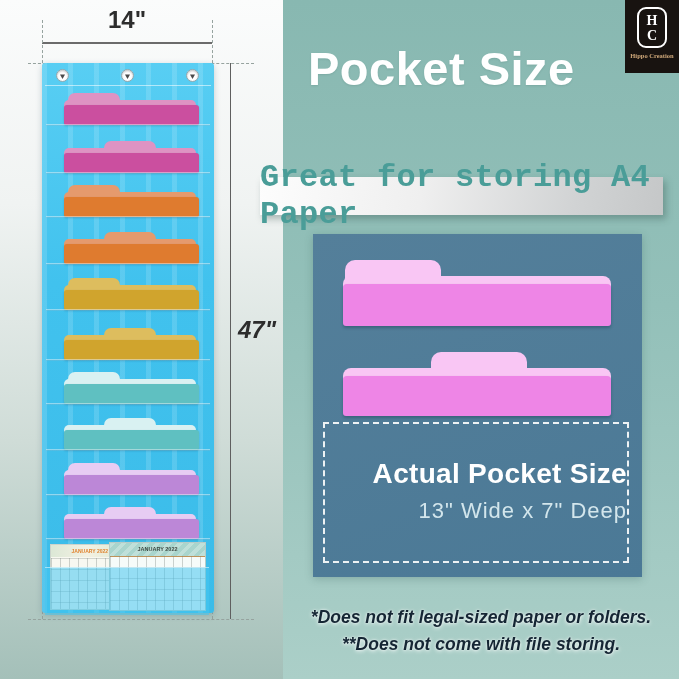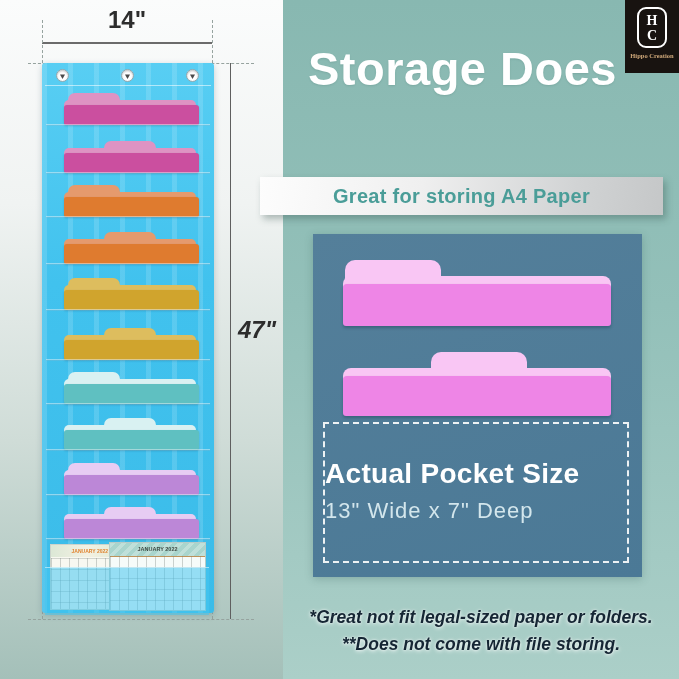--- a/index.html
+++ b/index.html
@@ -72,33 +72,33 @@
     font-weight:bold;color:#cfa87a;white-space:nowrap;}
 
   .title{position:absolute;left:308px;top:40px;color:#fff;font-weight:bold;
     font-size:47px;line-height:57px;letter-spacing:.5px;
     text-shadow:0 1px 2px rgba(40,80,75,.15);}
 
   .banner{position:absolute;left:260px;top:177px;width:403px;height:38px;
     background:linear-gradient(100deg,#fdfdfd 0%,#efefef 40%,#d1d3d4 78%,#c5c7c8 100%);
     box-shadow:3px 4px 7px rgba(45,75,70,.35);
     display:flex;align-items:center;justify-content:center;}
-  .banner span{font-size:20px;font-weight:bold;letter-spacing:.3px;}
+  .banner span{font-size:32px;font-weight:bold;letter-spacing:.3px;font-family:Liberation Mono, monospace;}
 
   .inset{position:absolute;left:313px;top:234px;width:329px;height:343px;
     box-shadow:0 2px 8px rgba(40,80,75,.25);}
   .inset-folder{position:absolute;left:30px;width:268px;}
   .fA{top:26px;height:66px;} .fB{top:118px;height:64px;}
   .if-tab{position:absolute;top:0;width:96px;height:26px;border-radius:10px 10px 0 0;}
   .fA .if-tab{left:2px;} .fB .if-tab{left:88px;}
   .if-back{position:absolute;top:16px;left:0;right:0;height:18px;border-radius:8px;}
   .if-body{position:absolute;top:24px;left:0;right:0;bottom:0;border-radius:4px 4px 3px 3px;
     box-shadow:0 2px 3px rgba(10,40,60,.3);}
   .dashed-box{position:absolute;left:10px;top:188px;width:306px;height:141px;
-    border:2px dashed rgba(255,255,255,.9);box-sizing:border-box;text-align:left;}
+    border:2px dashed rgba(255,255,255,.9);box-sizing:border-box;text-align:right;}
   .aps{margin-top:34px;color:#fff;font-weight:bold;font-size:28px;letter-spacing:.3px;}
   .apd{margin-top:8px;color:#d3e6ec;font-size:22px;letter-spacing:1px;}
 
   .notes{position:absolute;left:283px;top:604px;width:396px;text-align:center;
     font-size:17.5px;font-weight:bold;font-style:italic;color:#152634;line-height:27px;
     text-shadow:0 1px 4px rgba(255,255,255,.9),0 0 2px rgba(255,255,255,.7);}
 </style>
 </head>
 <body>
 
@@ -212,21 +212,21 @@
 
   <div class="logo">
     <div class="logo-badge">
       <span>H</span>
       <span>C</span>
     </div>
     <div class="logo-name">Hippo Creation</div>
   </div>
 
   <div class="title">
-    <div>Storage Does</div>
+    <div>Pocket Size</div>
   </div>
 
   <div class="banner">
     <span style="color: rgb(74, 157, 152);">Great for storing A4 Paper</span>
   </div>
 
   <div class="inset" style="background: linear-gradient(160deg, rgb(84, 127, 154), rgb(75, 121, 150));">
     <div class="inset-folder fA">
       <div class="if-tab" style="background: rgb(249, 198, 244);"></div>
       <div class="if-back" style="background: rgb(249, 198, 244);"></div>
@@ -237,17 +237,17 @@
       <div class="if-back" style="background: rgb(249, 198, 244);"></div>
       <div class="if-body" style="background: rgb(238, 133, 230);"></div>
     </div>
     <div class="dashed-box">
       <div class="aps">Actual Pocket Size</div>
       <div class="apd">13" Wide x 7" Deep</div>
     </div>
   </div>
 
   <div class="notes">
-    <div>*Great not fit legal-sized paper or folders.</div>
+    <div>*Does not fit legal-sized paper or folders.</div>
     <div>**Does not come with file storing.</div>
   </div>
 
 </div>
 
 </body></html>

